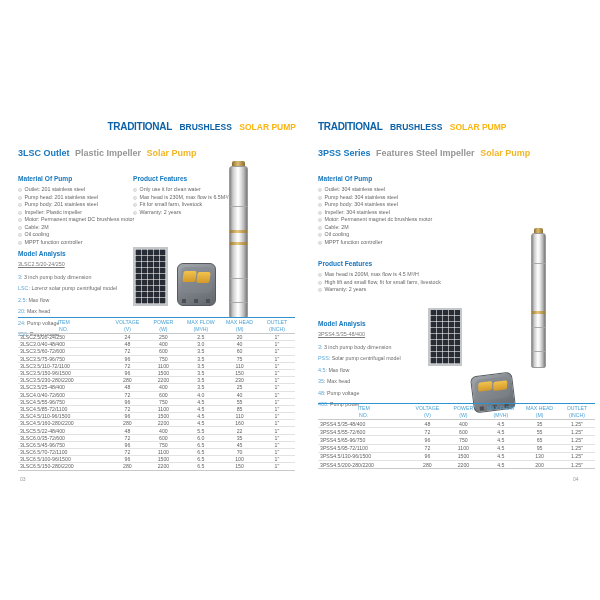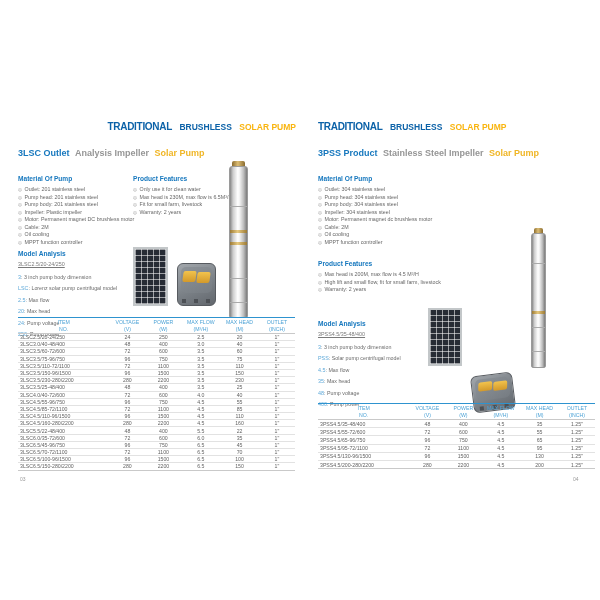--- a/index.html
+++ b/index.html
@@ -82,21 +82,21 @@
 <div class="page">
 
   <div class="abs mast" style="left:18px; text-align:right;">
     <span class="mast-trad">TRADITIONAL</span>
     <span class="mast-brush">BRUSHLESS</span>
     <span class="mast-solar">SOLAR PUMP</span>
   </div>
 
   <div class="abs title" style="left:18px;">
     <span class="t-series">3LSC Outlet</span>
-    <span class="t-mid">Analysis Impeller</span>
+    <span class="t-mid">Plastic Impeller</span>
     <span class="t-tail">Solar Pump</span>
   </div>
 
   <div class="abs" style="left:18px; top:175px;">
     <div class="sec-head">Material Of Pump</div>
     <div>
         <div class="b-line">
           <span class="bullet">◎</span>
           <span class="b-text">Outlet: 201 stainless steel</span>
         </div>
@@ -375,22 +375,22 @@
 
   <div class="abs page-no" style="left:20px; top:476px;">03</div>
 
   <div class="abs mast" style="left:318px; text-align:left;">
     <span class="mast-trad">TRADITIONAL</span>
     <span class="mast-brush">BRUSHLESS</span>
     <span class="mast-solar">SOLAR PUMP</span>
   </div>
 
   <div class="abs title" style="left:318px;">
-    <span class="t-series">3PSS Product</span>
-    <span class="t-mid">Stainless Steel Impeller</span>
+    <span class="t-series">3PSS Series</span>
+    <span class="t-mid">Features Steel Impeller</span>
     <span class="t-tail">Solar Pump</span>
   </div>
 
   <div class="abs" style="left:318px; top:175px;">
     <div class="sec-head">Material Of Pump</div>
     <div>
         <div class="b-line">
           <span class="bullet">◎</span>
           <span class="b-text">Outlet: 304 stainless steel</span>
         </div>

